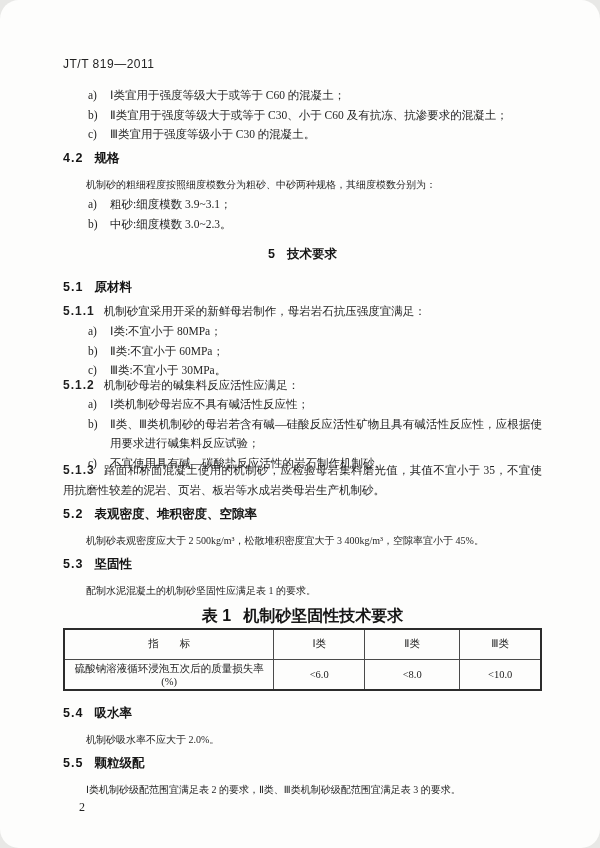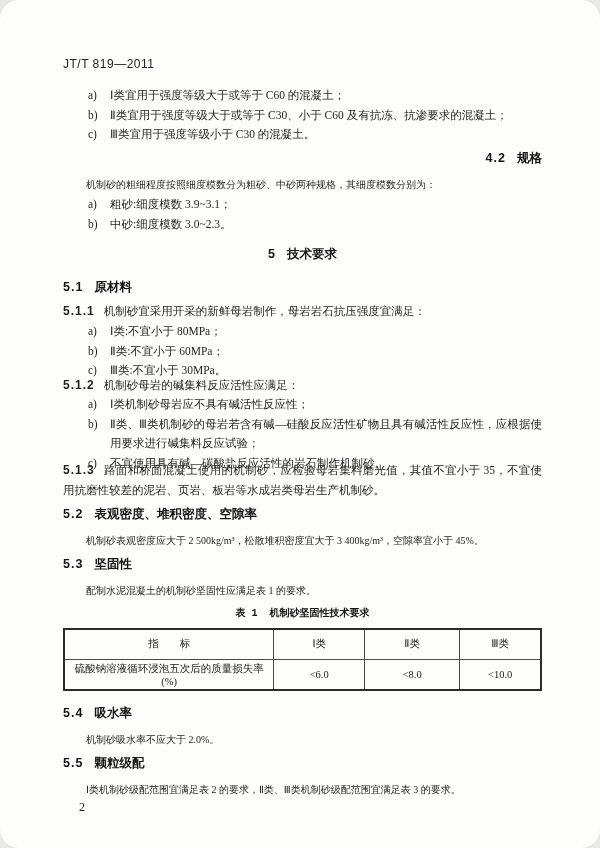--- a/index.html
+++ b/index.html
@@ -33,22 +33,22 @@
   .cnum {
     font-family:"Liberation Sans", sans-serif;
     font-weight:bold; font-size:12px; margin-right:9px; letter-spacing:1px;
   }
   .li {
     position:relative; padding-left:47px;
     font-size:11.5px; line-height:19.5px; text-align:justify;
   }
   .marker { position:absolute; left:25px; top:0; }
   .tbl-caption {
-    font-family:Liberation Mono, monospace;
-    font-weight:bold; font-size:10px; text-align:center; color:#151515;
+    font-family:Liberation Sans, sans-serif;
+    font-weight:bold; font-size:16px; text-align:center; color:#151515;
   }
   .tbl-caption .cap-num { margin-right:12px; }
   table.t1 {
     width:100%; border-collapse:collapse;
     font-size:10.5px; color:#222;
     border:2px solid #2c2c2c;
   }
   table.t1 th, table.t1 td {
     border:1px solid #4a4a4a;
     text-align:center; vertical-align:middle;
@@ -56,21 +56,21 @@
   }
   table.t1 th { height:30px; }
   table.t1 td { height:31px; }
   .col-indicator { width:44%; }
   .col-c1 { width:19%; } .col-c2 { width:20%; } .col-c3 { width:17%; }
   .page-num { font-size:12px; padding-left:16px; color:#222; }
 
   
   .b-doccode  { top:57px; }
   .b-list41   { top:86px; }
-  .b-h42      { top:150px;text-align:right; }
+  .b-h42      { top:150px; }
   .b-intro42  { top:175px; }
   .b-list42   { top:195px; }
   .b-h5       { top:246px;text-align:center; }
   .b-h51      { top:279px; }
   .b-c511     { top:302px; }
   .b-list511  { top:322px; }
   .b-c512     { top:376px; }
   .b-list512  { top:395px; }
   .b-c513     { top:461px; }
   .b-h52      { top:506px; }

